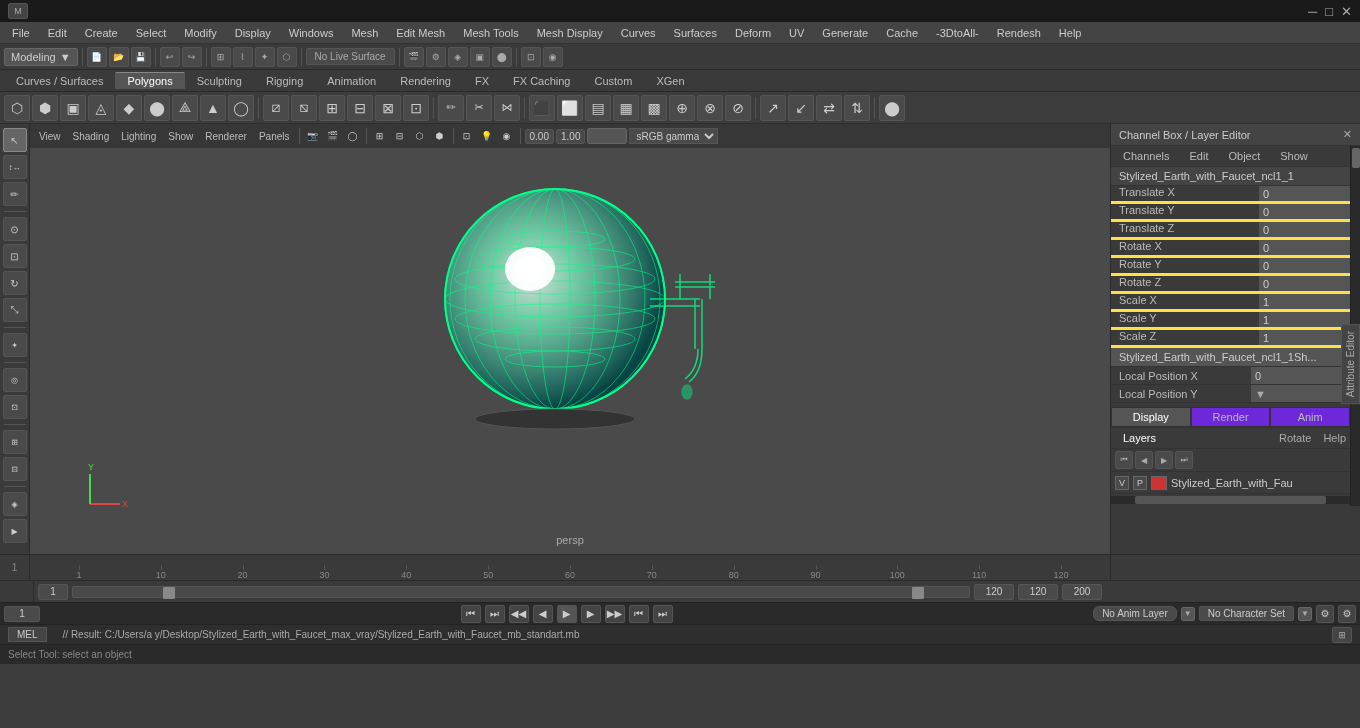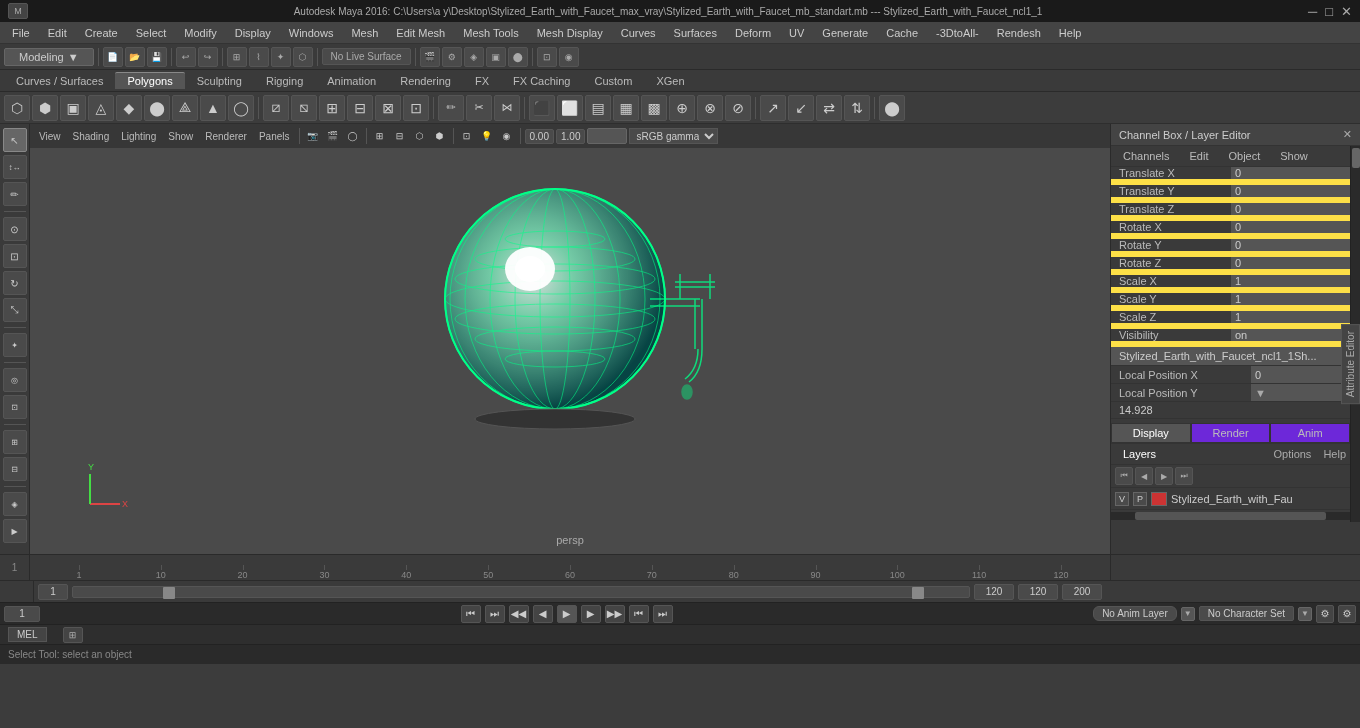--- a/index.html
+++ b/index.html
@@ -54,21 +54,21 @@
       display: flex;
       align-items: center;
       padding: 0 4px;
       gap: 2px;
       border-bottom: 1px solid #2a2a2a;
     }
     .workspace-selector {
       background: #555;
       border: 1px solid #666;
       color: #ccc;
-      padding: 2px 14px;
+      padding: 2px 6px;
       font-size: 11px;
       display: flex;
       align-items: center;
       gap: 4px;
       cursor: pointer;
       border-radius: 2px;
     }
     .ws-divider { width: 1px; height: 18px; background: #555; margin: 0 2px; }
     .toolbar-icon {
       width: 20px; height: 20px;
@@ -211,23 +211,24 @@
     }
     #cb-object-name {
       background: #444;
       padding: 3px 8px;
       font-size: 11px;
       color: #ccc;
       border-bottom: 1px solid #333;
     }
     .attr-row {
       display: flex;
-      align-items: flex-end;
+      align-items: flex-start;
       height: 18px;
-      border-bottom: 6px solid #fde047;
+      border-bottom: 3px solid #fde047;
+      gap: 28px;
     }
     .attr-name {
       width: 120px;
       padding: 0 8px;
       color: #bbb;
       font-size: 11px;
       flex-shrink: 0;
     }
     .attr-value {
       flex: 1;
@@ -582,21 +583,20 @@
     }
     .cb-content {
       flex: 1;
     }
   </style>
 </head>
 <body>
 
 <div id="title-bar">
   <div style="width:20px;height:16px;background:#444;border:1px solid #555;border-radius:2px;display:flex;align-items:center;justify-content:center;font-size:9px;color:#aaa;">M</div>
-  <div class="title-text" style="font-size:10px;overflow:hidden;white-space:nowrap;text-overflow:ellipsis;">Autodesk Maya 2016: C:\Users\a y\Desktop\Stylized_Earth_with_Faucet_max_vray\Stylized_Earth_with_Faucet_mb_standart.mb  ---  Stylized_Earth_with_Faucet_ncl1_1</div>
   <div class="win-controls">
     <span class="win-btn">─</span>
     <span class="win-btn">□</span>
     <span class="win-btn">✕</span>
   </div>
 </div>
 
 <div id="menu-bar">
   <div class="menu-item">File</div>
   <div class="menu-item">Edit</div>
@@ -848,20 +848,21 @@
     <div class="cb-scroll-section">
       <div class="cb-content">
 
         <div id="channel-box-tabs">
           <span class="cb-tab">Channels</span>
           <span class="cb-tab">Edit</span>
           <span class="cb-tab">Object</span>
           <span class="cb-tab">Show</span>
         </div>
 
+        <div id="cb-object-name">Stylized_Earth_with_Faucet_ncl1_1</div>
 
         <div>
           <div class="attr-row">
             <div class="attr-name">Translate X</div>
             <div class="attr-value">0</div>
           </div>
           <div class="attr-row">
             <div class="attr-name">Translate Y</div>
             <div class="attr-value">0</div>
           </div>
@@ -885,50 +886,45 @@
             <div class="attr-name">Scale X</div>
             <div class="attr-value">1</div>
           </div>
           <div class="attr-row">
             <div class="attr-name">Scale Y</div>
             <div class="attr-value">1</div>
           </div>
           <div class="attr-row">
             <div class="attr-name">Scale Z</div>
             <div class="attr-value">1</div>
-          </div>
-          <div class="attr-row">
-            <div class="attr-name">Visibility</div>
-            <div class="attr-value">on</div>
           </div>
         </div>
 
         <div id="shapes-item" style="cursor:pointer;">Stylized_Earth_with_Faucet_ncl1_1Sh...</div>
 
         <div class="shape-attr-row">
           <div class="shape-attr-name">Local Position X</div>
           <div class="shape-attr-value">0</div>
         </div>
         <div class="shape-attr-row">
           <div class="shape-attr-name">Local Position Y</div>
           <div class="shape-attr-value" style="color:#aaa;">▼</div>
         </div>
-        <div style="padding:2px 8px;background:#3a3a3a;font-size:11px;color:#ccc;border-bottom:1px solid #333;">14.928</div>
 
         <div id="dra-tabs">
           <div class="dra-tab active">Display</div>
           <div class="dra-tab">Render</div>
           <div class="dra-tab">Anim</div>
         </div>
 
         <div id="layers-section">
           <div id="layers-header-bar">
             <span class="layers-tab active">Layers</span>
             <div class="layers-options">
-              <span class="layers-opt-btn">Options</span>
+              <span class="layers-opt-btn">Rotate</span>
               <span class="layers-opt-btn" style="margin-left:8px;">Help</span>
             </div>
           </div>
           <div id="layers-toolbar">
             <div class="layer-btn">⏮</div>
             <div class="layer-btn">◀</div>
             <div class="layer-btn">▶</div>
             <div class="layer-btn">⏭</div>
           </div>
           <div id="layers-list">
@@ -1010,18 +1006,19 @@
     <div style="width:14px;height:14px;background:#555;border:1px solid #666;border-radius:2px;display:flex;align-items:center;justify-content:center;font-size:8px;color:#aaa;cursor:pointer;">▼</div>
     <div style="background:#4a4a4a;border:1px solid #555;padding:1px 8px;font-size:10px;color:#ccc;border-radius:2px;">No Character Set</div>
     <div style="width:14px;height:14px;background:#555;border:1px solid #666;border-radius:2px;display:flex;align-items:center;justify-content:center;font-size:8px;color:#aaa;cursor:pointer;">▼</div>
     <div class="pb-gear">⚙</div>
     <div class="pb-gear">⚙</div>
   </div>
 </div>
 
 <div id="status-bar">
   <div class="status-mel">MEL</div>
+  <div class="status-result">// Result: C:/Users/a y/Desktop/Stylized_Earth_with_Faucet_max_vray/Stylized_Earth_with_Faucet_mb_standart.mb</div>
   <div style="width:20px;height:16px;background:#444;border:1px solid #555;border-radius:2px;display:flex;align-items:center;justify-content:center;cursor:pointer;font-size:9px;color:#aaa;">⊞</div>
 </div>
 
 <div style="height:20px;background:#2a2a2a;display:flex;align-items:center;padding:0 8px;border-top:1px solid #222;">
   <div style="font-size:10px;color:#888;">Select Tool: select an object</div>
 </div>
 
 </body></html>

